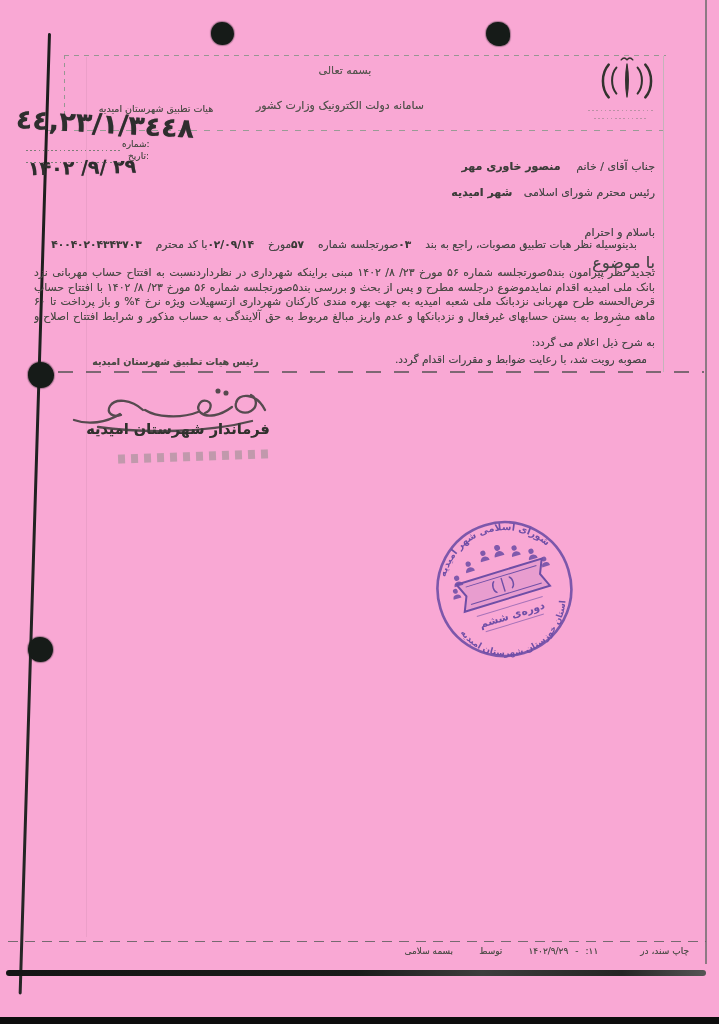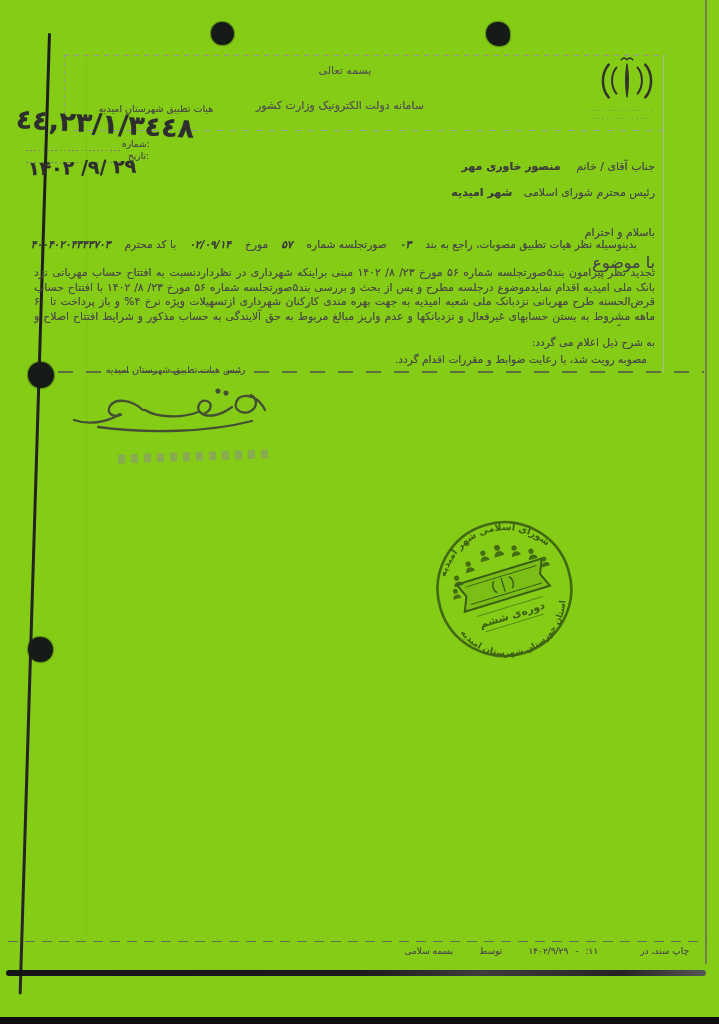--- a/index.html
+++ b/index.html
@@ -1,18 +1,18 @@
 <!DOCTYPE html>
 <html lang="fa"><head>
 <meta charset="utf-8">
 <style>
   html,body{margin:0;padding:0;background:#e9e9e7;}
   .page{
     position:relative;width:719px;height:1024px;overflow:hidden;
-    background:#84cc16;
+    background:#f9a8d4;
     font-family:"DejaVu Sans",sans-serif;
     color:#474747;
   }
   .abs{position:absolute;}
   .txt{text-shadow:0 0 .6px rgba(70,70,70,.6);}
   .rtl{direction:rtl;}
   .ltr{direction:ltr;}
 
   
   .hole{position:absolute;background:#161b18;border-radius:48% 52% 50% 50%;box-shadow:0 0 1px 1px rgba(20,25,22,.35);}
@@ -46,26 +46,26 @@
   .field-label{font-size:9px;color:#4c4b45;}
   .hand{color:#2e2e2e;font-weight:bold;text-shadow:0 0 .7px rgba(40,40,40,.55);}
   .hand-number{left:16px;top:108px;font-size:27px;letter-spacing:1px;transform:rotate(3.2deg);}
   .hand-date{left:28px;top:156px;font-size:19px;letter-spacing:2px;transform:rotate(-1.2deg);}
 
   
   .line{position:absolute;right:64px;font-size:11px;white-space:nowrap;}
   .bold{font-weight:bold;color:#3d3d3a;}
   .ref-line{display:flex;align-items:baseline;font-size:10.6px;white-space:nowrap;right:82px;}
   .ref-line .seg{margin-left:6px;}
-  .ref-line .num{font-weight:bold;color:#3b3b38;margin-left:13px;margin-right:8px;font-style:italic;}
+  .ref-line .num{font-weight:bold;color:#3b3b38;margin-right:8px;}
   .paragraph{position:absolute;right:64px;left:34px;top:266px;max-height:60px;overflow:hidden;
     font-size:10.9px;line-height:14.6px;text-align:justify;color:#4b4a45;}
 
   
-  .sig-title{left:88px;top:364px;width:175px;text-align:center;font-size:9.5px;color:#4c4b45;}
+  .sig-title{left:88px;top:356px;width:175px;text-align:center;font-size:9.5px;color:#4c4b45;font-weight:bold;}
   .governor{left:78px;top:421px;width:200px;text-align:center;font-size:14.5px;font-weight:bold;
     color:#30302d;letter-spacing:.5px;filter:blur(.25px);z-index:1;}
   .sig-svg{left:60px;top:386px;z-index:2;}
   .smudge{left:118px;top:452px;width:150px;height:9px;opacity:.5;filter:blur(.4px);transform:rotate(-2deg);
     background:repeating-linear-gradient(90deg,#8b8b86 0 7px,transparent 7px 13px);}
 
   
   .stamp-wrap{left:424px;top:514px;width:162px;height:154px;transform:rotate(-17deg);opacity:.92;mix-blend-mode:multiply;}
 
   
@@ -153,20 +153,21 @@
       <path d="M 205,24 C 196,6 178,7 176,17 C 174,25 184,29 191,25 C 198,21 197,12 191,9"></path>
       <path d="M 172,21 C 160,30 147,32 141,27 C 135,22 140,13 147,15 C 153,17 151,25 145,27"></path>
       <path d="M 138,26 C 120,33 96,31 85,24"></path>
       <path d="M 83,24 C 71,13 55,12 50,20 C 46,27 53,32 61,29"></path>
       <path d="M 60,28 C 46,37 28,39 14,34"></path>
       <path d="M 192,35 C 150,46 88,48 38,41"></path>
       <circle cx="166" cy="7" r="1.4" fill="#3a3a38"></circle>
       <circle cx="158" cy="5" r="1.4" fill="#3a3a38"></circle>
     </svg>
   </div>
+  <div class="abs txt governor">فرماندار شهرستان امیدیه</div>
   <div class="abs smudge"></div>
 
   <div class="abs stamp-wrap">
     <svg width="162" height="154" viewBox="0 0 160 152">
       <defs>
         <path id="arcT" d="M 20,88 A 61,61 0 1 1 140,88"></path>
         <path id="arcB" d="M 23,93 A 58,58 0 0 0 137,93"></path>
       </defs>
       <g stroke="#666ac4" fill="none">
         <circle cx="80" cy="74" r="66" stroke-width="2.6" opacity="0.9"></circle>

